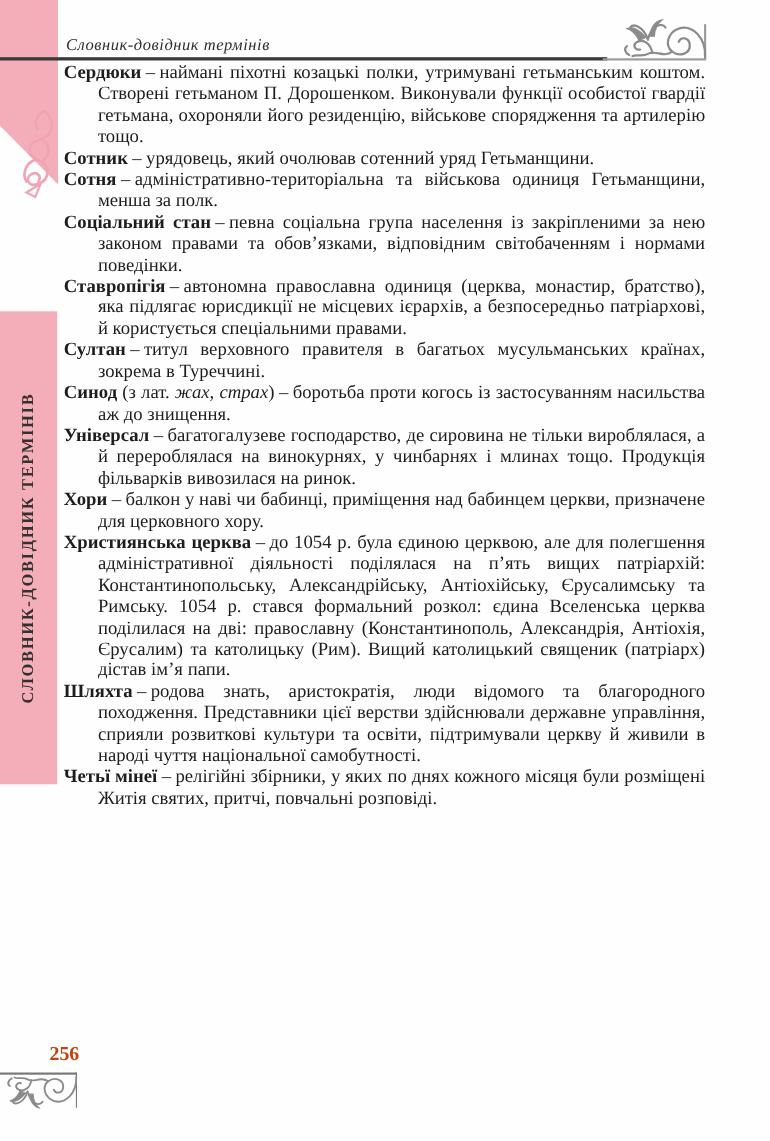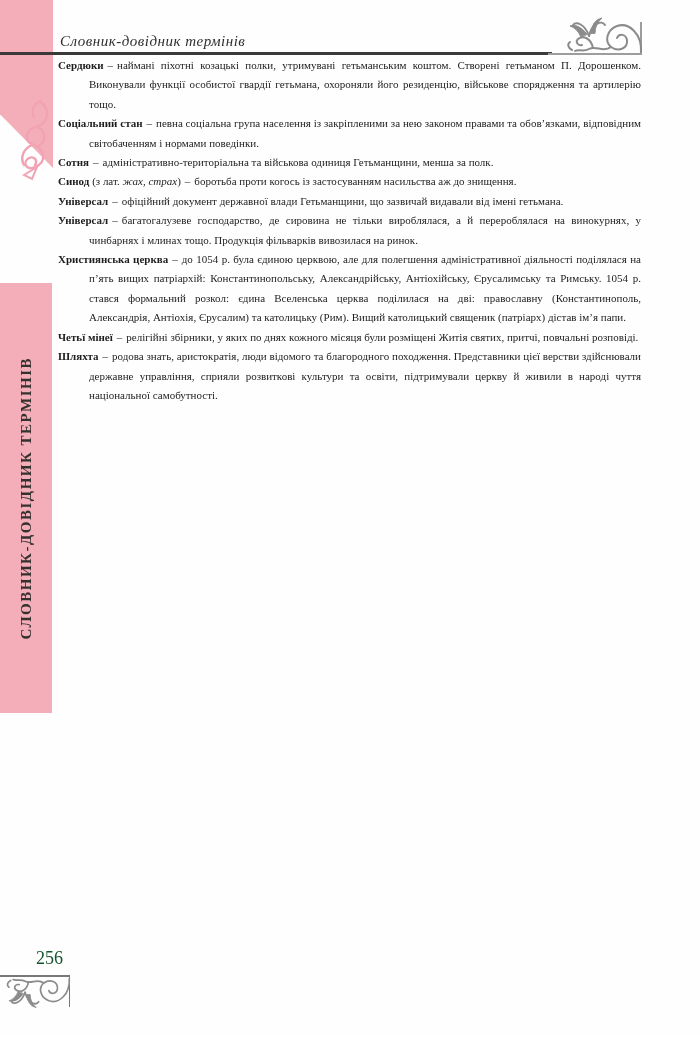--- a/index.html
+++ b/index.html
@@ -44,30 +44,30 @@
   .rule-gray-h{position:absolute;left:548px;top:52.8px;width:94px;height:1.8px;background:var(--rule-gray);}
   .rule-gray-v{position:absolute;left:640px;top:22px;width:1.8px;height:32px;background:var(--rule-gray);}
   .orn-top-right{position:absolute;left:563px;top:14px;width:80px;height:40px;}
   .orn-top-left{position:absolute;left:15px;top:97px;width:46px;height:86px;}
   
   .glossary{
     position:absolute;left:58px;top:56px;width:583px;
   }
   .entry{
     margin:0;padding-left:31px;text-indent:-31px;
-    font-size:11px;line-height:19.4px;
+    font-size:17px;line-height:19.4px;
     text-align:justify;
   }
   .entry b{font-weight:bold;}
   .entry i{}
   .sep{margin:0 4px;}
   
   .page-number{
-    position:absolute;left:36px;top:948px;width:36px;text-align:left;
-    font-size:18px;color:#14532d;
+    position:absolute;left:36px;top:948px;width:36px;text-align:right;
+    font-size:18px;color:#c2410c;font-weight:bold;
   }
   .rule-bottom-h{position:absolute;left:0;top:975px;width:70px;height:1.8px;background:#787878;}
   .rule-bottom-v{position:absolute;left:68.5px;top:975px;width:1.8px;height:32px;background:#787878;}
   .orn-bottom-left{position:absolute;left:3px;top:977px;width:68px;height:34px;transform:scaleY(-1);}
   svg{display:block;}
 </style>
 </head>
 <body>
 
 <div class="pink-corner"></div>
@@ -94,28 +94,31 @@
   <path d="M30,34 C28,24 20,21 15,25 C12,28 15,32 19,31"></path>
   <path d="M26,22 C22,10 13,7 10,11"></path>
   <path d="M26,22 C29,9 39,6 42,11"></path>
   <path d="M24,20 q-9,-11 -17,-8 q7,2 11,11 z" fill="#8b8b8b" stroke-width="1"></path>
   <path d="M28,19 q1,-13 11,-15 q-7,6 -7,15 z" fill="#8b8b8b" stroke-width="1"></path>
   <path d="M9,36 C5,34 4,30 7,28"></path>
 </svg>
 
 <main class="glossary" id="glossary">
     <p class="entry"><b>Сердюки</b><span class="sep">–</span><span>наймані піхотні козацькі полки, утримувані гетьманським коштом. Створені гетьманом П. Дорошенком. Виконували функції особистої гвардії гетьмана, охороняли його резиденцію, військове спорядження та артилерію тощо.</span></p>
+    <p class="entry"><b>Сотник</b><span class="sep">–</span><span>урядовець, який очолював сотенний уряд Гетьманщини.</span></p>
+    <p class="entry"><b>Сотня</b><span class="sep">–</span><span>адміністративно-територіальна та військова одиниця Гетьманщини, менша за полк.</span></p>
     <p class="entry"><b>Соціальний стан</b><span class="sep">–</span><span>певна соціальна група населення із закріпленими за нею законом правами та обов’язками, відповідним світобаченням і нормами поведінки.</span></p>
-    <p class="entry"><b>Сотня</b><span class="sep">–</span><span>адміністративно-територіальна та військова одиниця Гетьманщини, менша за полк.</span></p>
+    <p class="entry"><b>Ставропігія</b><span class="sep">–</span><span>автономна православна одиниця (церква, монастир, братство), яка підлягає юрисдикції не місцевих ієрархів, а безпосередньо патріархові, й користується спеціальними правами.</span></p>
+    <p class="entry"><b>Султан</b><span class="sep">–</span><span>титул верховного правителя в багатьох мусульманських країнах, зокрема в Туреччині.</span></p>
     <p class="entry"><b>Синод</b><span> (з лат. </span><i>жах, страх</i><span>)</span><span class="sep">–</span><span>боротьба проти когось із застосуванням насильства аж до знищення.</span></p>
-    <p class="entry"><b>Універсал</b><span class="sep">–</span><span>офіційний документ державної влади Гетьманщини, що зазвичай видавали від імені гетьмана.</span></p>
     <p class="entry"><b>Універсал</b><span class="sep">–</span><span>багатогалузеве господарство, де сировина не тільки вироблялася, а й перероблялася на винокурнях, у чинбарнях і млинах тощо. Продукція фільварків вивозилася на ринок.</span></p>
+    <p class="entry"><b>Хори</b><span class="sep">–</span><span>балкон у наві чи бабинці, приміщення над бабинцем церкви, призначене для церковного хору.</span></p>
     <p class="entry"><b>Християнська церква</b><span class="sep">–</span><span>до 1054 р. була єдиною церквою, але для полегшення адміністративної діяльності поділялася на п’ять вищих патріархій: Константинопольську, Александрійську, Антіохійську, Єрусалимську та Римську. 1054 р. стався формальний розкол: єдина Вселенська церква поділилася на дві: православну (Константинополь, Александрія, Антіохія, Єрусалим) та католицьку (Рим). Вищий католицький священик (патріарх) дістав ім’я папи.</span></p>
+    <p class="entry"><b>Шляхта</b><span class="sep">–</span><span>родова знать, аристократія, люди відомого та благородного походження. Представники цієї верстви здійснювали державне управління, сприяли розвиткові культури та освіти, підтримували церкву й живили в народі чуття національної самобутності.</span></p>
     <p class="entry"><b>Четьї мінеї</b><span class="sep">–</span><span>релігійні збірники, у яких по днях кожного місяця були розміщені Житія святих, притчі, повчальні розповіді.</span></p>
-    <p class="entry"><b>Шляхта</b><span class="sep">–</span><span>родова знать, аристократія, люди відомого та благородного походження. Представники цієї верстви здійснювали державне управління, сприяли розвиткові культури та освіти, підтримували церкву й живили в народі чуття національної самобутності.</span></p>
   </main>
 
 <div class="page-number">256</div>
 <div class="rule-bottom-h"></div>
 <div class="rule-bottom-v"></div>
 <svg class="orn-bottom-left" viewBox="0 0 80 40" fill="none" stroke="#8b8b8b" stroke-width="2" stroke-linecap="round">
   <path d="M78,38 C79,20 66,8 54,12 C44,16 41,27 48,33 C55,38 65,35 64,26 C63,20 56,19 54,24"></path>
   <path d="M48,33 C40,39 33,31 26,35 C21,38 15,35 12,37"></path>
   <path d="M30,34 C28,24 20,21 15,25 C12,28 15,32 19,31"></path>
   <path d="M26,22 C22,10 13,7 10,11"></path>

